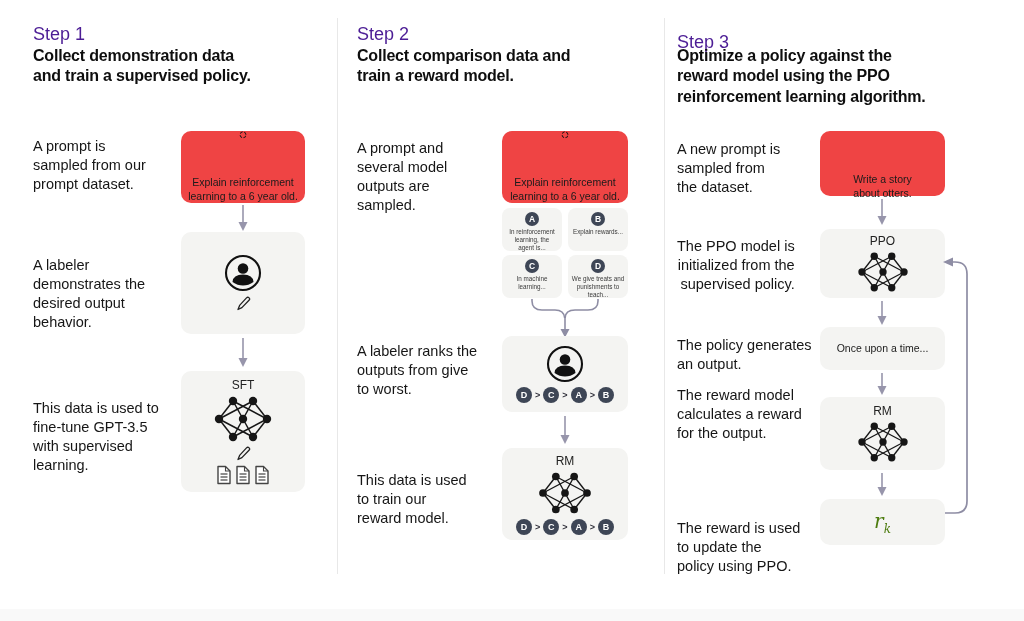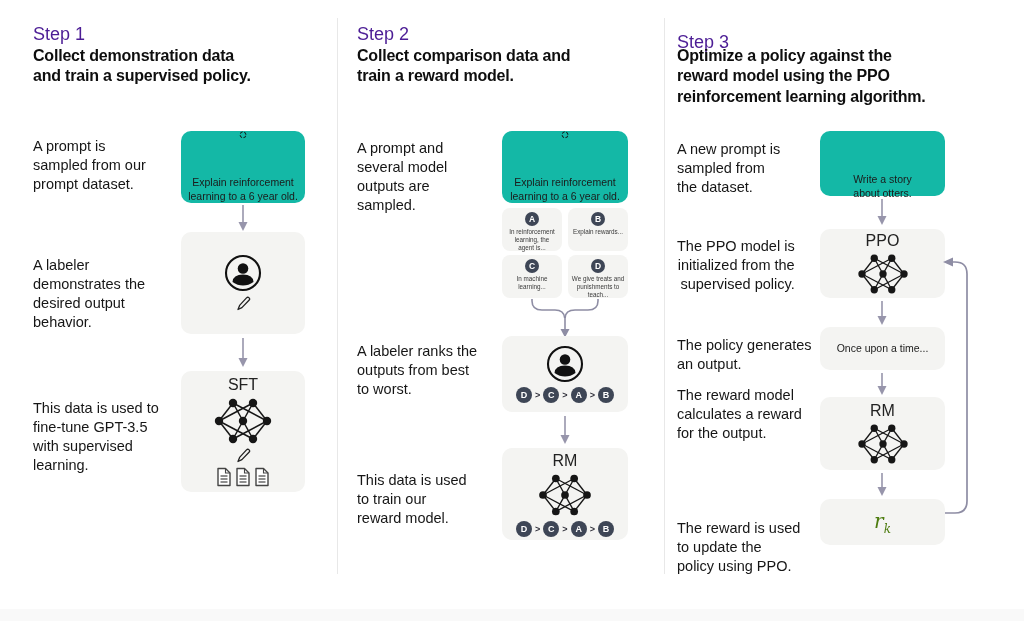--- a/index.html
+++ b/index.html
@@ -10,24 +10,24 @@
   .divider{position:absolute;top:18px;width:1px;height:556px;background:#e8e8e8;}
   .footer-strip{position:absolute;left:0;top:609px;width:1024px;height:12px;background:#f9f9f9;}
 
   .step{position:absolute;font-size:18px;color:#4c1d95;}
   .heading{position:absolute;font-size:16px;font-weight:bold;color:#0e0e0e;
            line-height:1.28;white-space:pre-line;letter-spacing:-0.2px;}
   .caption{position:absolute;font-size:14.5px;color:#161616;line-height:1.3;white-space:pre-line;}
 
   .box{position:absolute;border-radius:10px;display:flex;flex-direction:column;
        align-items:center;justify-content:center;}
-  .green{background:#14b8a6;gap:32px;}
+  .green{background:#ef4444;gap:32px;}
   .gray{background:#f4f4f2;}
   .box-text{font-size:10.5px;color:#1b1b1b;text-align:center;line-height:1.35;white-space:pre-line;margin-top:4px;}
-  .model-label{font-size:16px;color:#222;margin-bottom:3px;}
+  .model-label{font-size:12px;color:#222;margin-bottom:3px;}
 
   .tiny-card{position:absolute;background:#f4f4f2;border-radius:8px;display:flex;
              flex-direction:column;align-items:center;padding-top:4px;box-sizing:border-box;}
   .tiny-letter{width:14px;height:14px;border-radius:50%;background:#3e4656;color:#fff;
                font-size:8.5px;font-weight:bold;display:flex;align-items:center;justify-content:center;flex:0 0 auto;}
   .tiny-text{font-size:6.3px;color:#3a3a3a;text-align:center;line-height:1.25;white-space:pre-line;margin-top:2px;}
 
   .rank-row{display:flex;align-items:center;gap:3px;margin-top:4px;}
   .rank-circle{width:16px;height:16px;border-radius:50%;background:#3e4656;color:#fff;
                font-size:9px;font-weight:bold;display:flex;align-items:center;justify-content:center;}
@@ -162,21 +162,21 @@
 
 <div class="step" style="left:357px;top:24px;">Step 2</div>
 <div class="heading" style="left:357px;top:46px;">Collect comparison data and
 train a reward model.</div>
 
 <div class="caption" style="left:357px;top:139px;">A prompt and
 several model
 outputs are
 sampled.</div>
 <div class="caption" style="left:357px;top:342px;">A labeler ranks the
-outputs from best
+outputs from give
 to worst.</div>
 <div class="caption" style="left:357px;top:471px;">This data is used
 to train our
 reward model.</div>
 
 <div class="box green" style="left:502px;top:131px;width:126px;height:72px;">
   <svg width="22" height="22" viewBox="0 0 22 22">
       <use href="#dashed-circle"></use>
     </svg>
   <div class="box-text">Explain reinforcement

